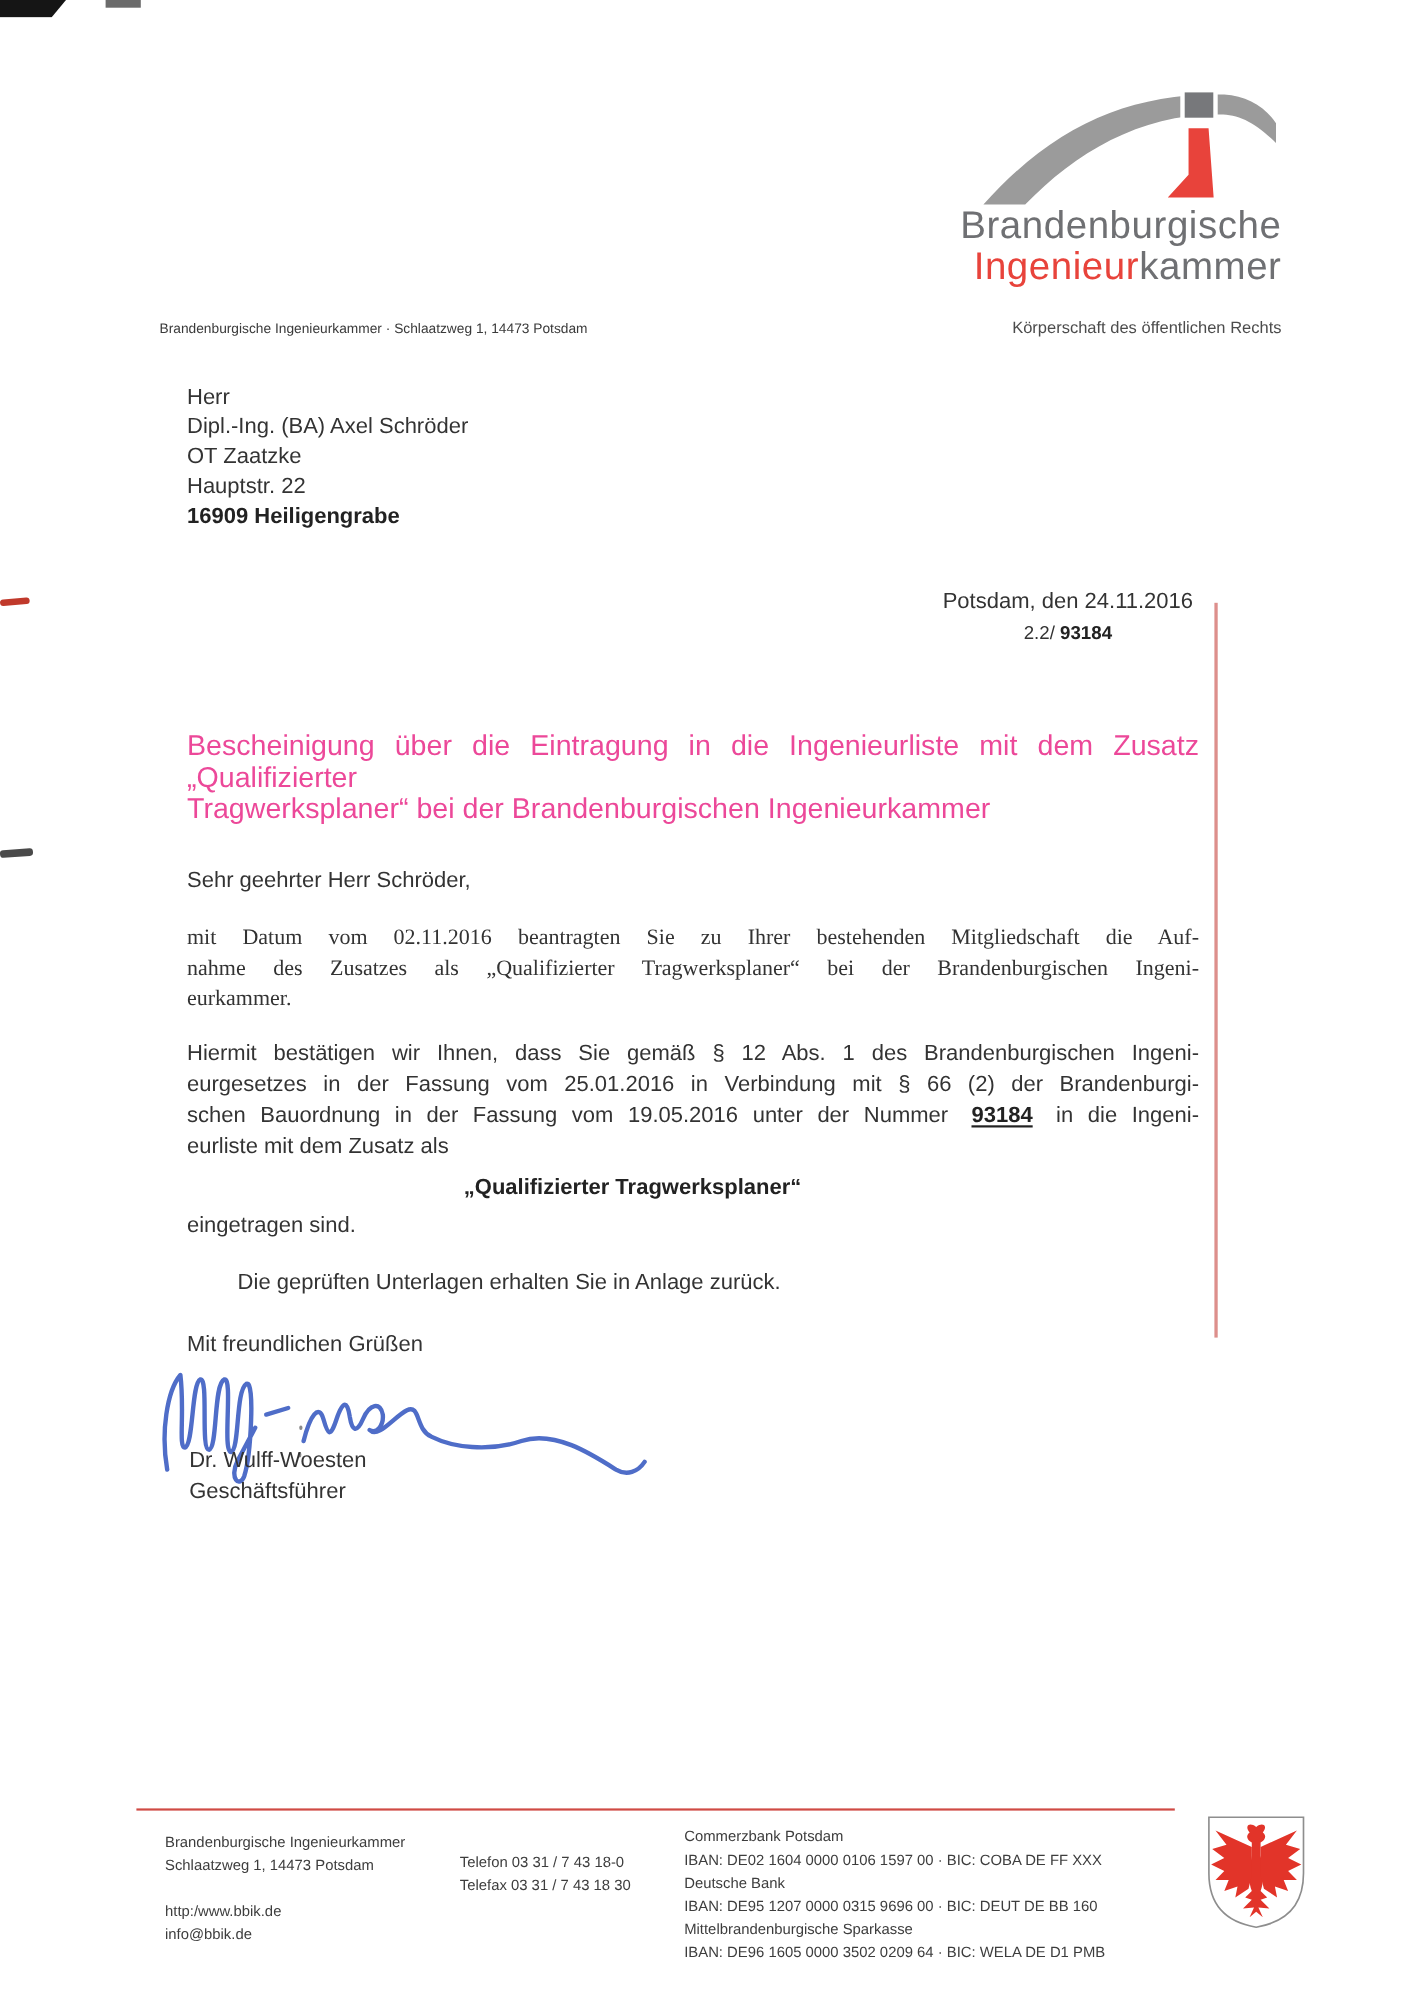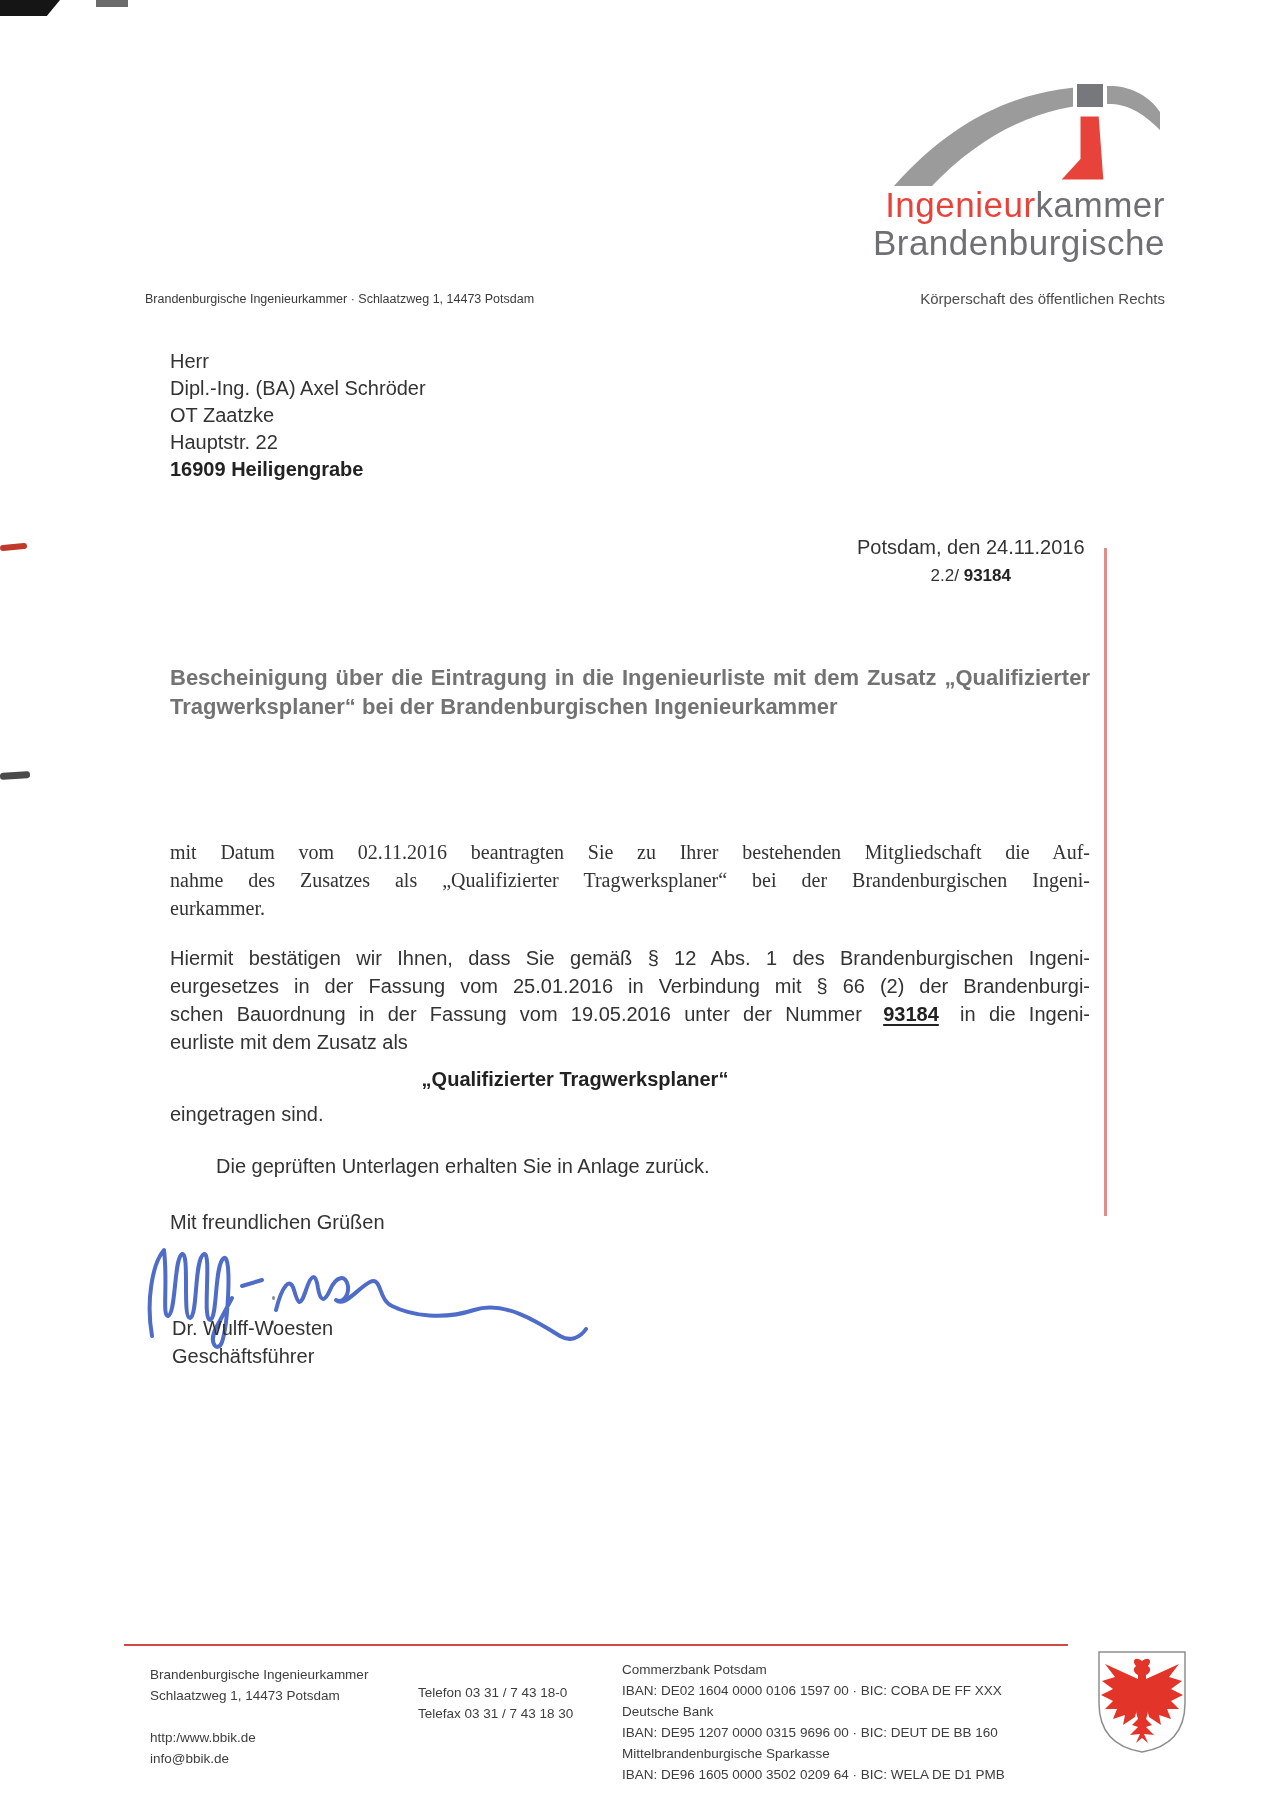--- a/index.html
+++ b/index.html
@@ -20,21 +20,21 @@
   .logo-red{color:#e8433b;}
   .logo-sub{font-size:15px;color:#4c4c4c;}
   .sender-line{font-size:12.5px;color:#3a3a3a;}
   
   .recipient{font-size:20px;line-height:27px;color:#333333;}
   .recipient .city{font-weight:bold;color:#222222;}
   
   .dateline{font-size:20px;color:#333333;}
   .refline{font-size:17px;color:#333333;margin-top:7px;}
   
-  .subject{font-size:22px;line-height:29px;font-weight:bold;color:#737373;}
+  .subject{font-size:26px;line-height:29px;font-weight:normal;color:#ec4899;}
   
   .designation{font-size:20px;font-weight:bold;color:#222222;text-align:center;}
   .num-underline{font-weight:bold;color:#222222;text-decoration:underline;text-decoration-thickness:2px;text-underline-offset:3px;margin:0 8px;}
   
   .footer-text{font-size:13.5px;line-height:21px;color:#3d3d3d;}
   
   .vline-red{background:#dd8f8c;}
   .rule-red{background:#cf4a44;}
 </style>
 </head>
@@ -54,22 +54,22 @@
   <div class="abs" style="left:271px;top:1320px;width:3px;height:5px;background:#8a8a8a;border-radius:50%;"></div>
 
   <div class="abs" style="left:888px;top:76px;width:280px;height:116px;">
     <svg width="280" height="116" viewBox="0 0 280 116">
       <path d="M 6 110 C 70 38 140 8 225 10 C 245 11 262 21 272 36 L 272 54 C 253 35 238 28 221 28 C 150 27 90 62 44 110 Z" fill="#9b9b9b" stroke="none"></path>
       <polygon points="190,38 213,38 218,106 168,106 190,82" fill="#e8433b" stroke="#ffffff" stroke-width="5"></polygon>
       <rect x="187" y="6" width="30" height="27" fill="#77787b" stroke="#ffffff" stroke-width="4"></rect>
     </svg>
   </div>
   <div class="abs logo-word" style="left:700px;top:186px;width:465px;text-align:right;">
+    <div>Brandenburgische</div>
     <div><span class="logo-red">Ingenieur</span><span>kammer</span></div>
-    <div>Brandenburgische</div>
   </div>
   <div class="abs logo-sub" style="left:700px;top:290px;width:465px;text-align:right;">Körperschaft des öffentlichen Rechts</div>
 
   <div class="abs sender-line" style="left:145px;top:292px;">Brandenburgische Ingenieurkammer · Schlaatzweg 1, 14473 Potsdam</div>
 
   <div class="abs recipient" style="left:170px;top:348px;">
     <div>Herr</div>
     <div>Dipl.-Ing. (BA) Axel Schröder</div>
     <div>OT Zaatzke</div>
     <div>Hauptstr. 22</div>
@@ -82,20 +82,21 @@
       <span>2.2/</span>
       <span class="bold">93184</span>
     </div>
   </div>
 
   <div class="abs subject" style="left:170px;top:663px;width:920px;">
     <div class="just">Bescheinigung über die Eintragung in die Ingenieurliste mit dem Zusatz „Qualifizierter</div>
     <div>Tragwerksplaner“ bei der Brandenburgischen Ingenieurkammer</div>
   </div>
 
+  <div class="abs body-text" style="left:170px;top:786px;width:920px;">Sehr geehrter Herr Schröder,</div>
 
   <div class="abs body-text" style="left:170px;top:838px;width:920px;font-family:Liberation Serif, serif;">
     <div class="just">mit Datum vom 02.11.2016 beantragten Sie zu Ihrer bestehenden Mitgliedschaft die Auf-</div>
     <div class="just">nahme des Zusatzes als „Qualifizierter Tragwerksplaner“ bei der Brandenburgischen Ingeni-</div>
     <div>eurkammer.</div>
   </div>
 
   <div class="abs body-text" style="left:170px;top:944px;width:920px;">
     <div class="just">Hiermit bestätigen wir Ihnen, dass Sie gemäß § 12 Abs. 1 des Brandenburgischen Ingeni-</div>
     <div class="just">eurgesetzes in der Fassung vom 25.01.2016 in Verbindung mit § 66 (2)  der Brandenburgi-</div>

